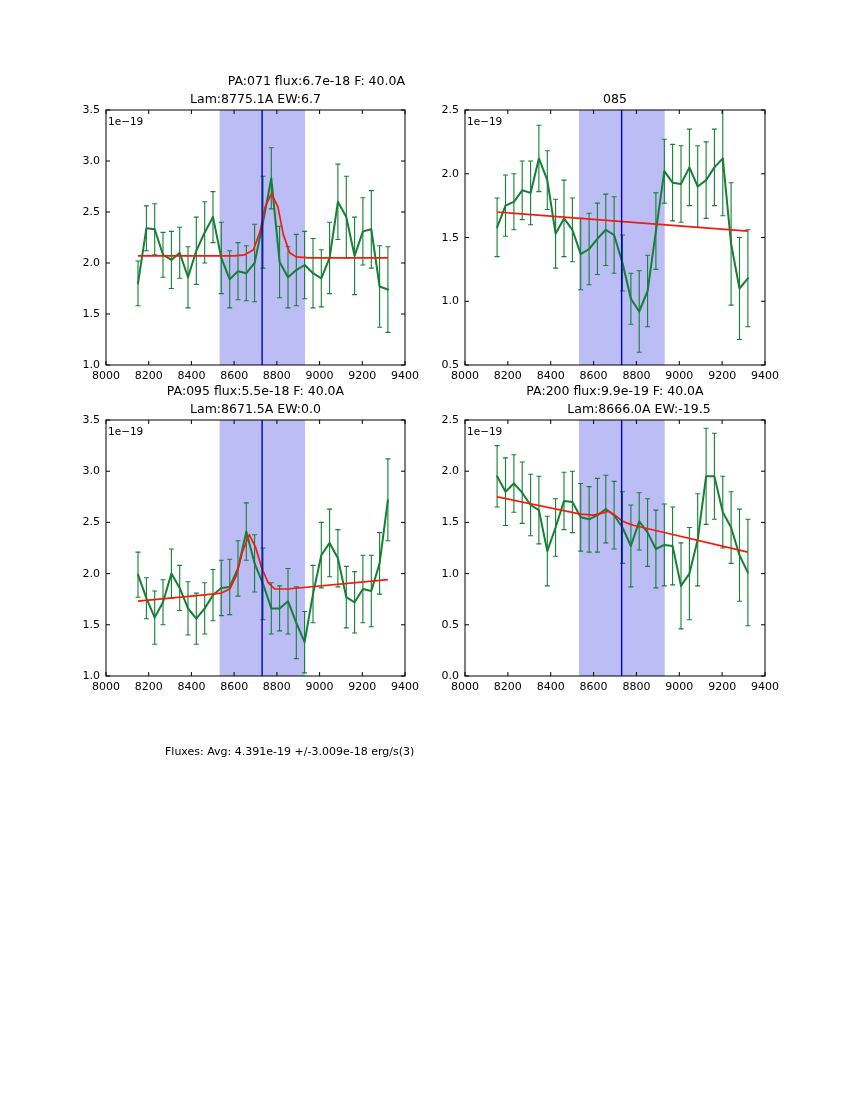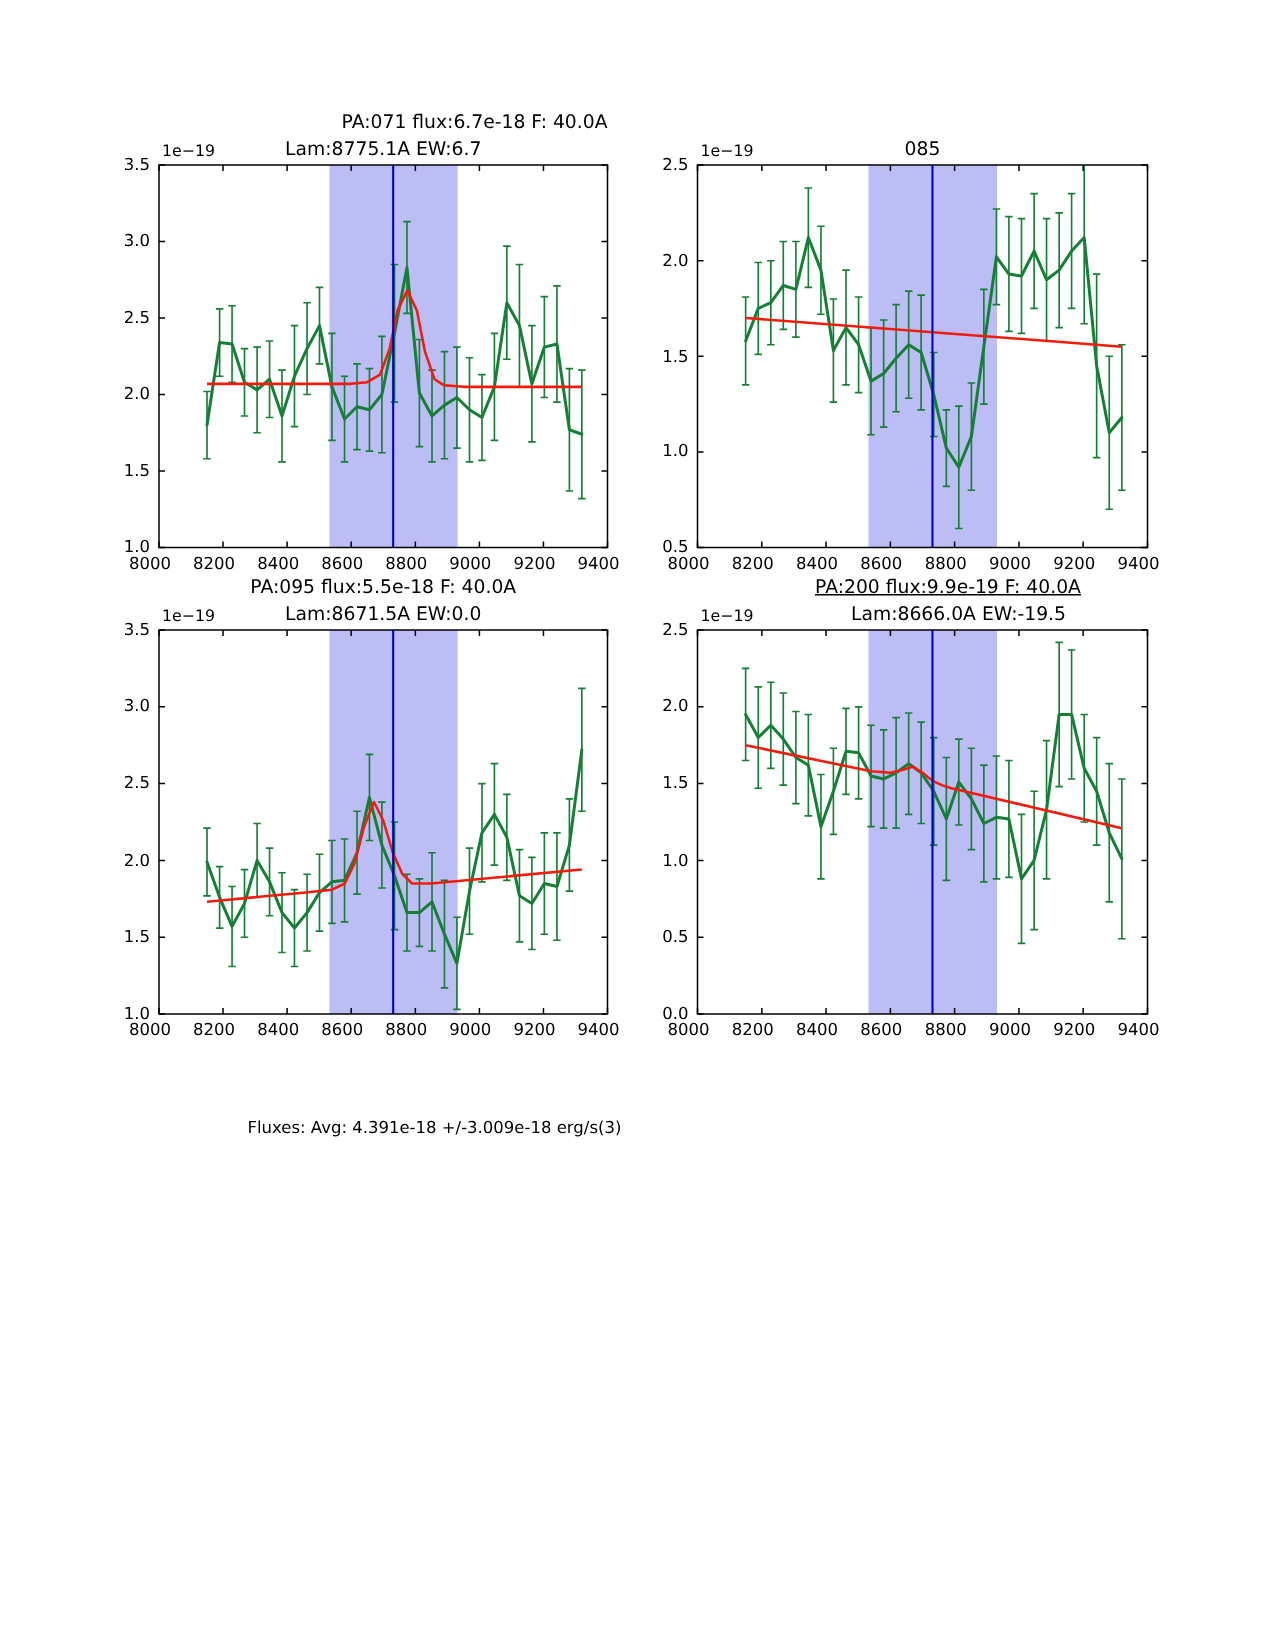--- a/index.html
+++ b/index.html
@@ -1,21 +1,21 @@
 <!DOCTYPE html>
 <html><head>
 <meta charset="utf-8">
 <style>
   html, body { margin: 0; padding: 0; background: #ffffff; }
   body { width: 850px; height: 1100px; position: relative; font-family: "DejaVu Sans", sans-serif; color: #000; }
   #figure { position: absolute; left: 0; top: 0; width: 850px; height: 1100px; background: #ffffff; }
   .title-line { position: absolute; text-align: center; font-size: 12.5px; line-height: 17px; white-space: nowrap; }
-  .offset-label { position: absolute; font-size: 10.5px; line-height: 13px; }
+  .offset-label { position: absolute; font-size: 10.5px; line-height: 13px; margin-top: 20px; }
   .y-tick { position: absolute; text-align: right; font-size: 11px; line-height: 14px; }
-  .x-tick { position: absolute; text-align: left; font-size: 11px; line-height: 14px; }
+  .x-tick { position: absolute; text-align: center; font-size: 11px; line-height: 14px; }
   .plot-svg { position: absolute; }
   #stats { position: absolute; left: 165px; top: 744px; }
   .stat-line { white-space: pre; font-size: 11px; height: 26px; line-height: 15px; }
 </style>
 </head>
 <body>
 
 <div id="figure">
   <div id="plots">
       <div class="title-line" style="left: 106px; width: 299px; top: 72px; text-align: right;">PA:071 flux:6.7e-18 F: 40.0A</div>
@@ -108,21 +108,21 @@
       <div class="y-tick" style="left: 56px; width: 44px; top: 464.2px;">3.0</div>
       <div class="y-tick" style="left: 56px; width: 44px; top: 413px;">3.5</div>
       <div class="x-tick" style="left: 86px; width: 40px; top: 680px;">8000</div>
       <div class="x-tick" style="left: 128.714px; width: 40px; top: 680px;">8200</div>
       <div class="x-tick" style="left: 171.429px; width: 40px; top: 680px;">8400</div>
       <div class="x-tick" style="left: 214.143px; width: 40px; top: 680px;">8600</div>
       <div class="x-tick" style="left: 256.857px; width: 40px; top: 680px;">8800</div>
       <div class="x-tick" style="left: 299.571px; width: 40px; top: 680px;">9000</div>
       <div class="x-tick" style="left: 342.286px; width: 40px; top: 680px;">9200</div>
       <div class="x-tick" style="left: 385px; width: 40px; top: 680px;">9400</div>
-      <div class="title-line" style="left: 482px; width: 300px; top: 382px; text-decoration: underline;">PA:200 flux:9.9e-19 F: 40.0A</div>
+      <div class="title-line" style="left: 465px; width: 300px; top: 382px;">PA:200 flux:9.9e-19 F: 40.0A</div>
       <div class="title-line" style="left: 489px; width: 300px; top: 400px;">Lam:8666.0A EW:-19.5</div>
       <div class="offset-label" style="left: 467px; top: 405px;">1e−19</div>
       <svg width="302" height="258" class="plot-svg" style="left: 464px; top: 419px;">
         <defs>
           <clipPath id="clip3">
             <rect x="1" y="1" width="300" height="256"></rect>
           </clipPath>
         </defs>
         <rect x="115.00" y="1" width="85.71" height="256" fill="#bdbdf6"></rect>
         <g clip-path="url(#clip3)">
@@ -143,15 +143,15 @@
       <div class="x-tick" style="left: 445px; width: 40px; top: 680px;">8000</div>
       <div class="x-tick" style="left: 487.857px; width: 40px; top: 680px;">8200</div>
       <div class="x-tick" style="left: 530.714px; width: 40px; top: 680px;">8400</div>
       <div class="x-tick" style="left: 573.571px; width: 40px; top: 680px;">8600</div>
       <div class="x-tick" style="left: 616.429px; width: 40px; top: 680px;">8800</div>
       <div class="x-tick" style="left: 659.286px; width: 40px; top: 680px;">9000</div>
       <div class="x-tick" style="left: 702.143px; width: 40px; top: 680px;">9200</div>
       <div class="x-tick" style="left: 745px; width: 40px; top: 680px;">9400</div>
     </div>
   <div id="stats">
-    <div class="stat-line">Fluxes: Avg: 4.391e-18 +/-3.009e-18 erg/s(3)</div>
+    <div class="stat-line">Fluxes: Avg: 4.391e-19 +/-3.009e-18 erg/s(3)</div>
   </div>
 </div>
 
 </body></html>

